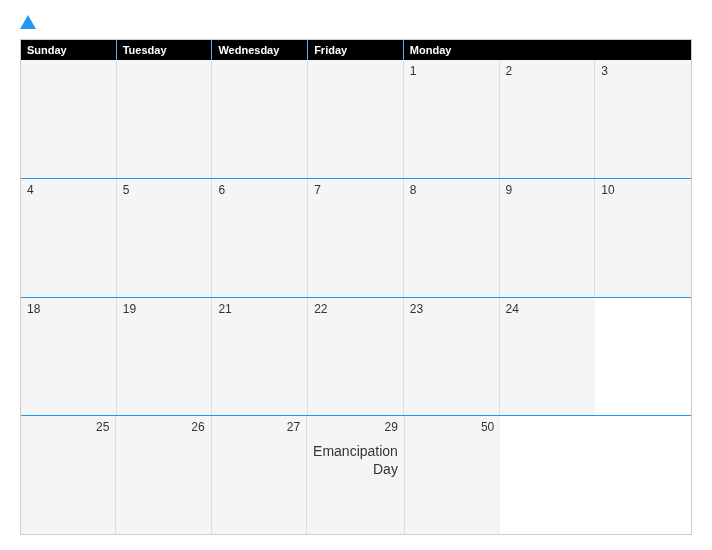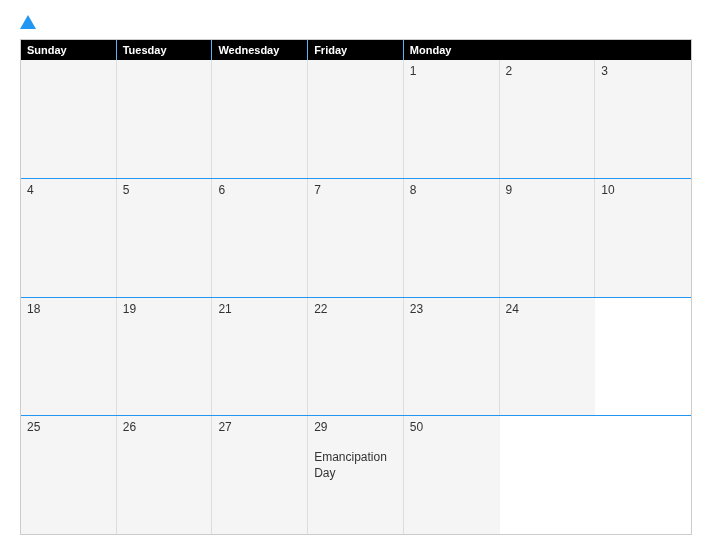--- a/index.html
+++ b/index.html
@@ -89,20 +89,21 @@
       flex-direction: column;
     }
     .cal-week {
       display: grid;
       grid-template-columns: repeat(7, 1fr);
       flex: 1;
       border-bottom: 1px solid #2196F3;
     }
     .cal-week:last-child {
       border-bottom: none;
+      text-align: right;
     }
     .cal-cell {
       border-right: 1px solid #ddd;
       padding: 4px 6px;
       background: #f5f5f5;
       vertical-align: top;
       min-height: 70px;
       position: relative;
     }
     .cal-cell:last-child {
@@ -110,23 +111,23 @@
     }
     .cal-cell.empty {
       background: #f5f5f5;
     }
     .day-number {
       font-size: 12px;
       color: #333;
       font-weight: normal;
     }
     .event-text {
-      font-size: 12px;
-      color: #333;
-      margin-top: 16px;
+      font-size: 14px;
+      color: #333;
+      margin-top: 8px;
       line-height: 1.3;
     }
   </style>
 </head>
 <body>
 
 <div class="page">
   <div class="header">
     <div class="logo">
       <span class="logo-general"></span>

